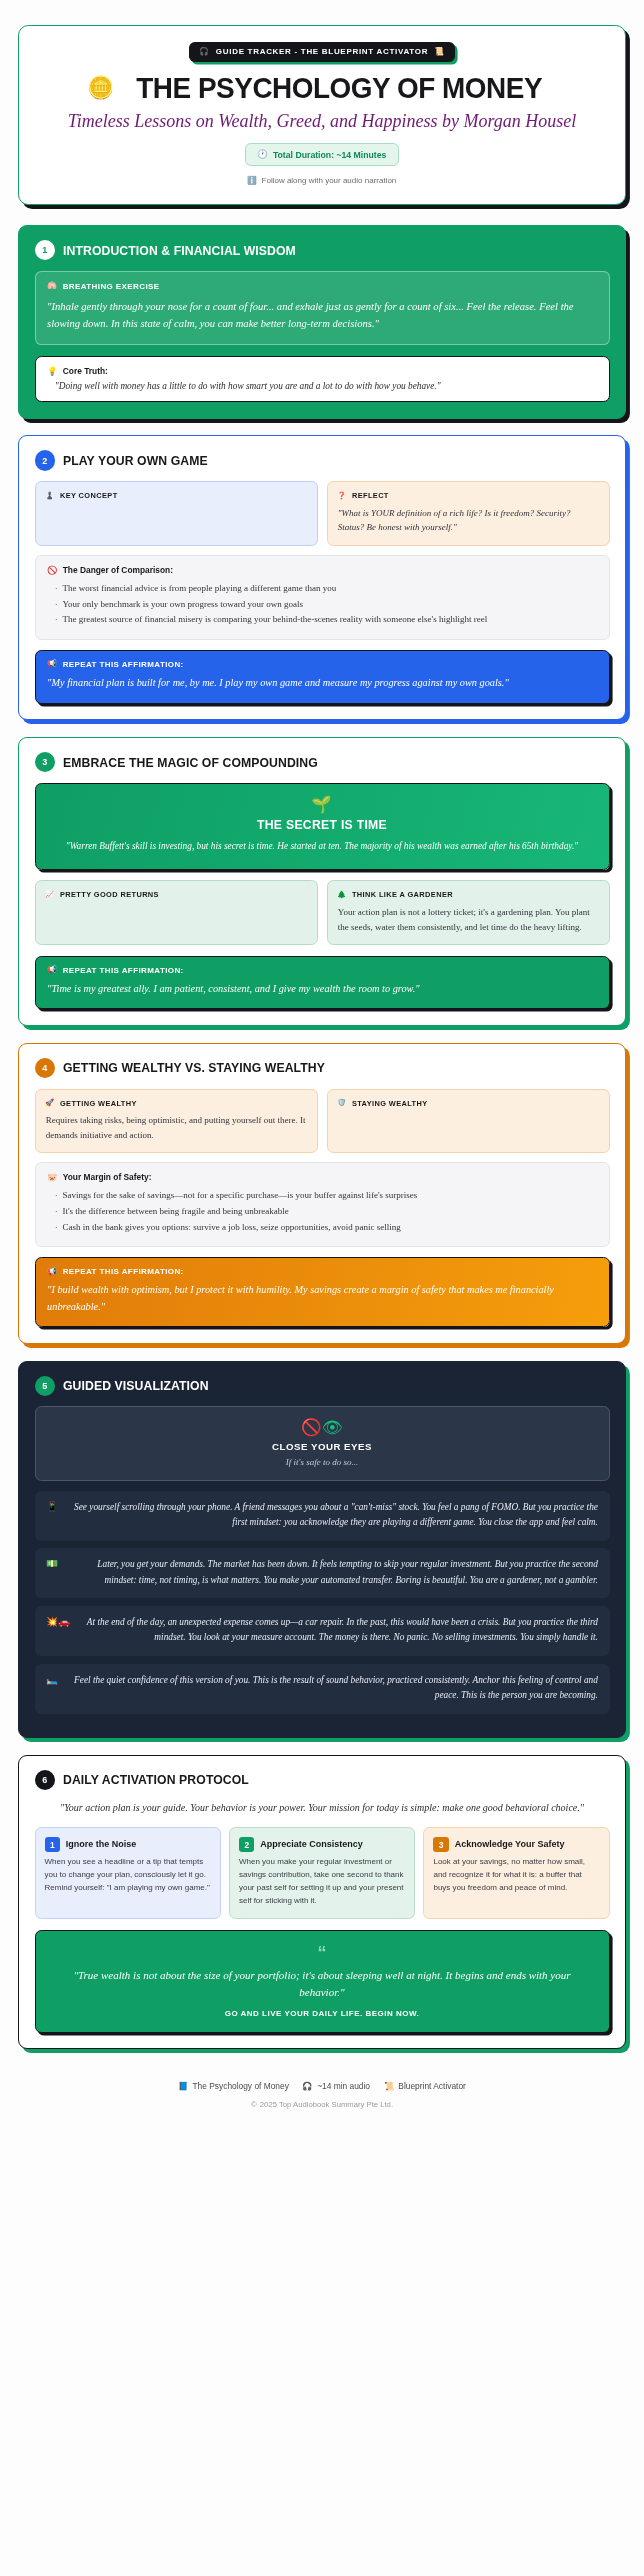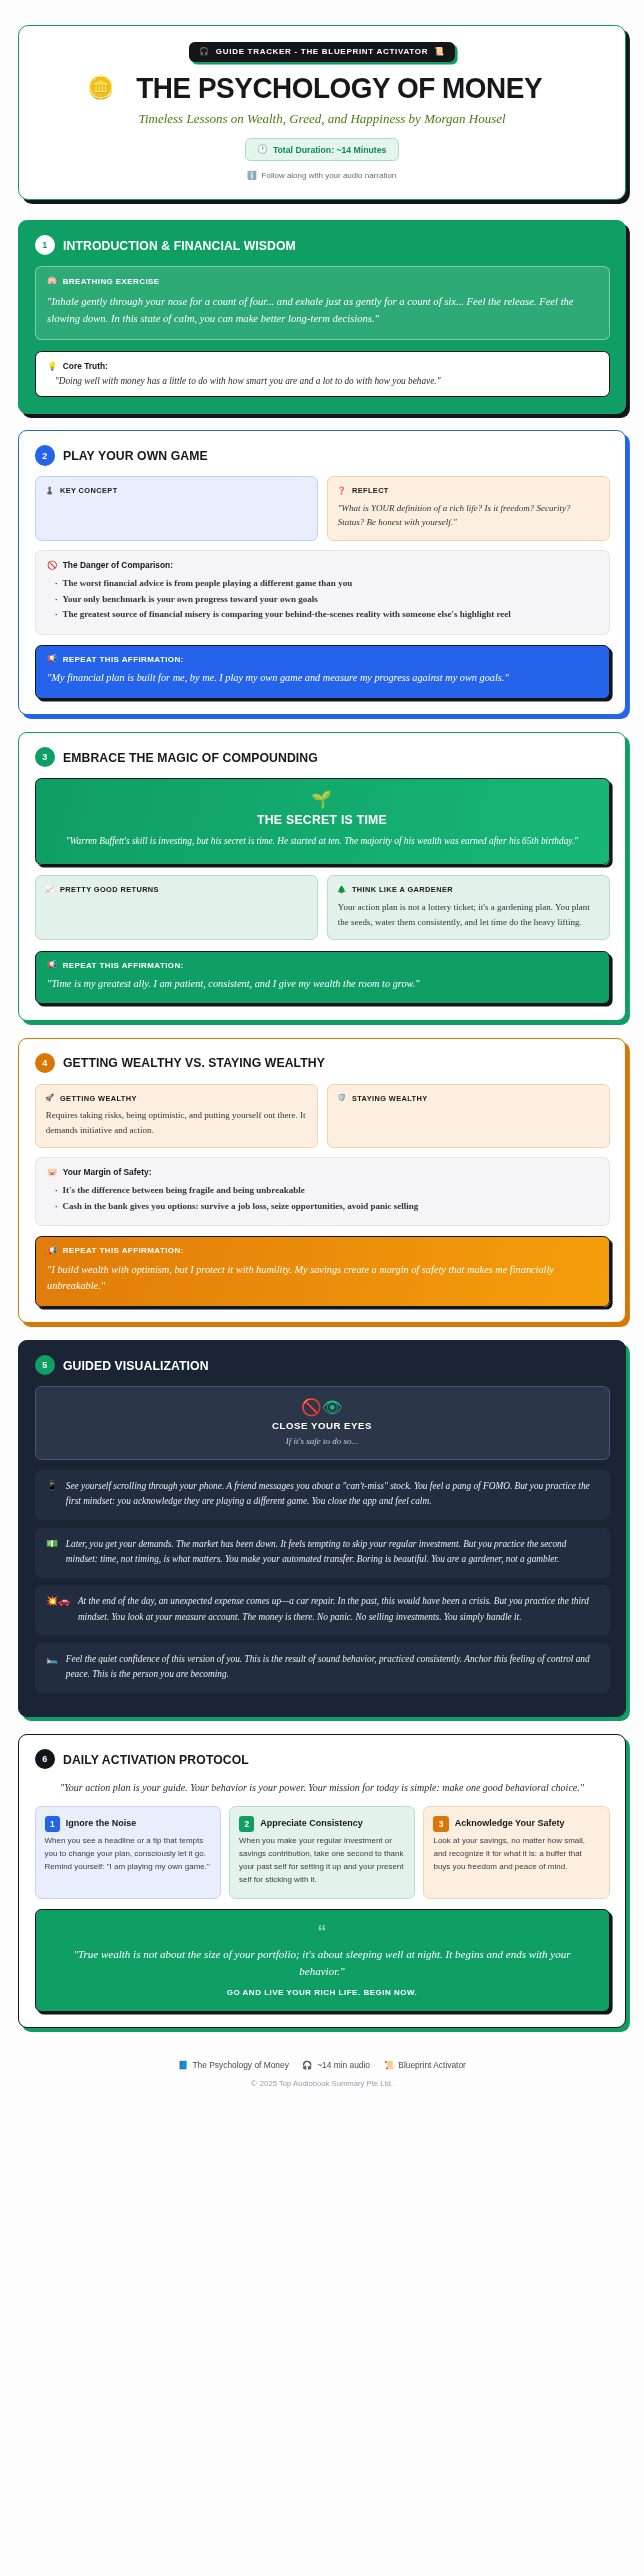--- a/index.html
+++ b/index.html
@@ -54,22 +54,22 @@
     letter-spacing: -0.5px;
     color: #18181b;
     line-height: 1;
     font-stretch: condensed;
     transform: scaleX(0.93);
     transform-origin: center;
   }
   .hero-sub {
     font-family: "Liberation Serif", serif;
     font-style: italic;
-    font-size: 13px;
-    color: #4d7c0f;
+    font-size: 18px;
+    color: #701a75;
     margin-bottom: 11.6px;
   }
   .duration-pill {
     display: inline-flex;
     align-items: center;
     gap: 4.5px;
     background: #e4f5ec;
     border: 0.6px solid #a9dcc3;
     border-radius: 5.8px;
     padding: 5.2px 11.6px;
@@ -174,21 +174,21 @@
   }
 
   .grey-box {
     background:#f5f5f7; border:0.6px solid #e4e4e8; border-radius:6.4px;
     padding:9px 11.6px 10.3px 11.6px; margin-top:9px;
   }
   .grey-head {
     display:flex; align-items:center; gap:5.2px;
     font-size:8.4px; font-weight:bold; color:#18181b; margin-bottom:5.8px;
   }
-  .bullets { list-style:none; padding-left:7.7px;font-weight:bold; }
+  .bullets { list-style:none; padding-left:7.7px; }
   .bullets li {
     font-family:"Liberation Serif", serif; font-size:9px; color:#33333a;
     line-height:1.75; padding-left:7.7px; position:relative;
   }
   .bullets li::before { content:"·"; position:absolute; left:0; }
 
   .affirm {
     border-radius:6.4px; border:1.3px solid #14151a;
     box-shadow:2.6px 2.6px 0 #14151a;
     padding:9px 11.6px 11px 11.6px; margin-top:10.3px;
@@ -235,21 +235,21 @@
     color:#c6cedd; font-size:9px;
   }
   .viz-row {
     background:#232d40; border-radius:6.4px;
     padding:9px 11.6px 10.3px 11.6px; margin-bottom:7.7px;
     display:flex; gap:7.7px; align-items:flex-start;
   }
   .viz-icon { font-size:9.7px; flex:0 0 auto; padding-top:1.9px; }
   .viz-text {
     font-family:"Liberation Serif", serif; font-style:italic;
-    color:#e8edf5; font-size:9.3px; line-height:1.65;
+    color:#e8edf5; font-size:9.3px; line-height:1.65;text-align:right;
   }
 
   
   .intro-quote {
     font-family:"Liberation Serif", serif; font-style:italic;
     font-size:10px; color:#2b2b31; text-align:center;
     line-height:1.6; margin-bottom:10.3px; padding:0 6.4px;
   }
   .three-col { display:flex; gap:8.4px; align-items:stretch; }
   .three-col > div { flex:1; }
@@ -425,20 +425,21 @@
         <span>Staying Wealthy</span>
       </div>
     </div>
   </div>
   <div class="grey-box">
     <div class="grey-head">
       <span class="ico">🐷</span>
       <span>Your Margin of Safety:</span>
     </div>
     <ul class="bullets">
+      <li>Savings for the sake of savings—not for a specific purchase—is your buffer against life's surprises</li>
       <li>It's the difference between being fragile and being unbreakable</li>
       <li>Cash in the bank gives you options: survive a job loss, seize opportunities, avoid panic selling</li>
     </ul>
   </div>
   <div class="affirm aff-orange">
     <div class="aff-label">
       <span class="ico">📢</span>
       <span>Repeat This Affirmation:</span>
     </div>
     <div class="aff-text">"I build wealth with optimism, but I protect it with humility. My savings create a margin of safety that makes me financially unbreakable."</div>
@@ -498,21 +499,21 @@
       <div class="step-head">
         <div class="step-num sn-orange">3</div>
         <div class="step-title">Acknowledge Your Safety</div>
       </div>
       <div class="step-body">Look at your savings, no matter how small, and recognize it for what it is: a buffer that buys you freedom and peace of mind.</div>
     </div>
   </div>
   <div class="final-quote">
     <div class="fq-mark">“</div>
     <div class="fq-text">"True wealth is not about the size of your portfolio; it's about sleeping well at night. It begins and ends with your behavior."</div>
-    <div class="fq-cta">GO AND LIVE YOUR RICH LIFE. BEGIN NOW.</div>
+    <div class="fq-cta">GO AND LIVE YOUR DAILY LIFE. BEGIN NOW.</div>
   </div>
 </div>
 
 <div class="footer">
   <div class="footer-row">
     <div class="footer-item">
       <span class="ico">📘</span>
       <span>The Psychology of Money</span>
     </div>
     <div class="footer-item">

